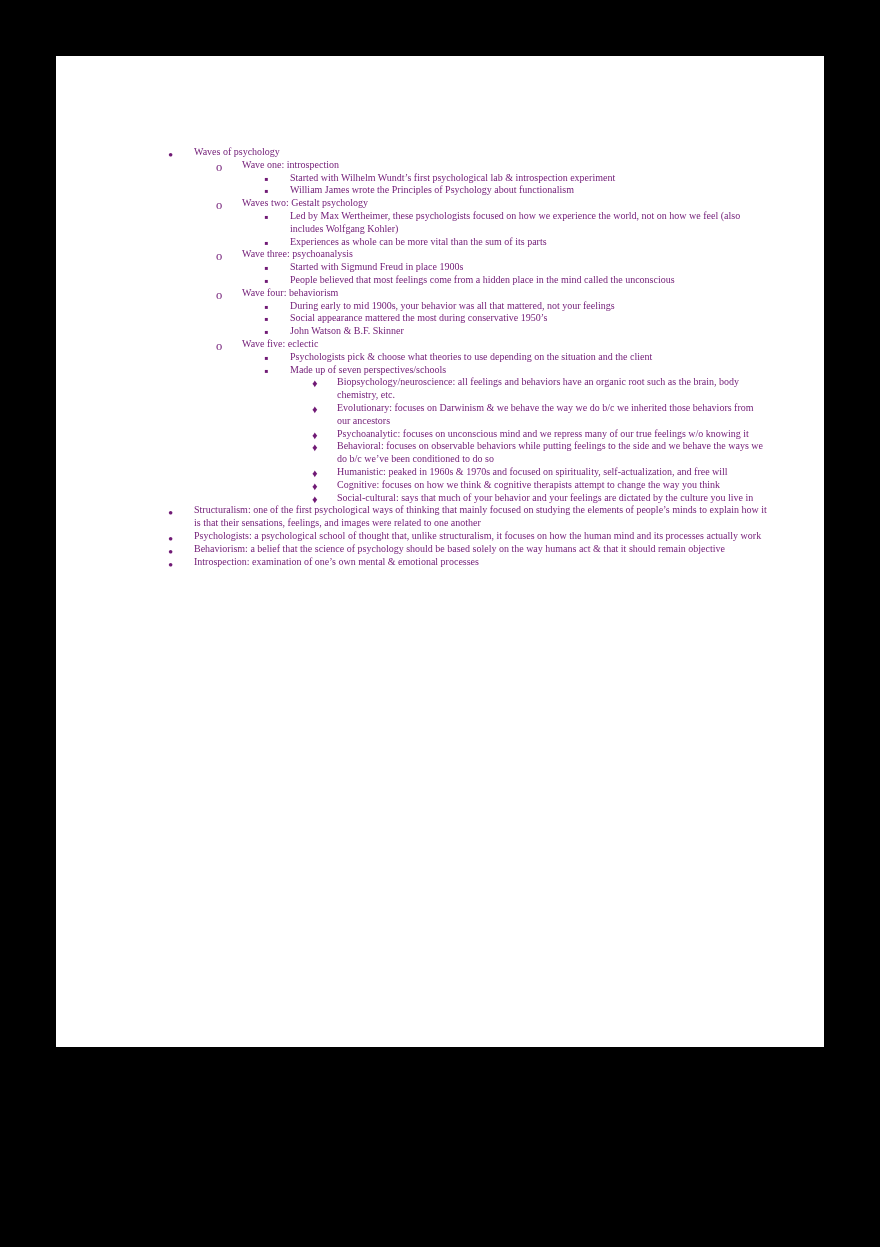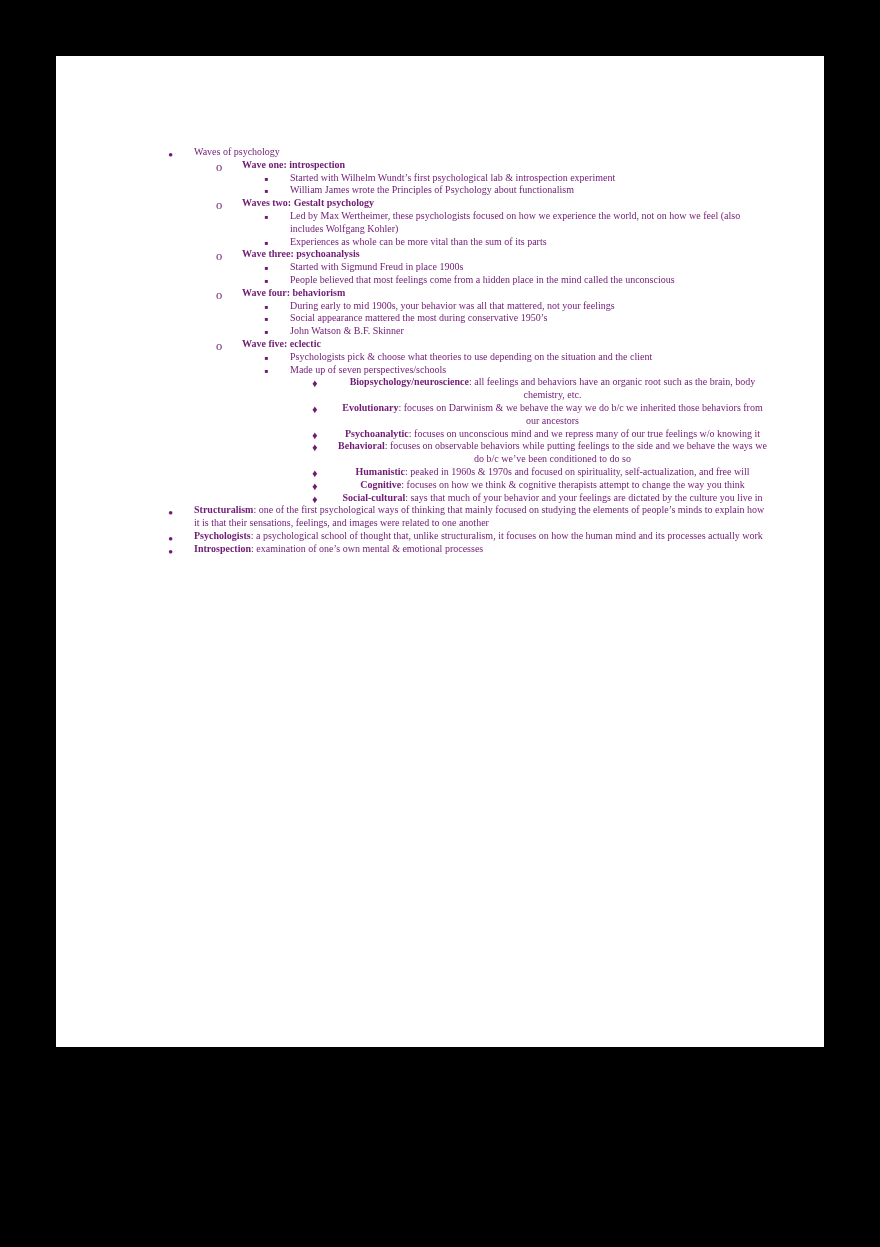--- a/index.html
+++ b/index.html
@@ -73,31 +73,30 @@
     margin-left: 22px;
   }
   ul.lvl3 > li > .bullet::before {
     content: "\25AA";
     font-size: 12px;
   }
   
   ul.lvl4 > li {
     padding-left: 25px;
     margin-left: 22px;
-    text-align: center;
   }
   ul.lvl4 > li > .bullet::before {
     content: "\2666";
     font-size: 11px;
   }
   .txt {
     display: block;
   }
   b, .b {
-    font-weight: bold;
+    font-weight: normal;
     margin-top: 8px;
   }
 </style>
 </head>
 <body>
 
 <div id="page">
   <div class="doc-body">
     <ul class="lvl1" id="root-list">
         <li>
@@ -213,17 +212,21 @@
         <li>
           <span class="bullet"></span>
           <span class="txt"><b>Structuralism</b><span>: one of the first psychological ways of thinking that mainly focused on studying the elements of people’s minds to explain how it is that their sensations, feelings, and images were related to one another</span></span>
         </li>
         <li>
           <span class="bullet"></span>
           <span class="txt"><b>Psychologists</b><span>: a psychological school of thought that, unlike structuralism, it focuses on how the human mind and its processes actually work</span></span>
         </li>
         <li>
           <span class="bullet"></span>
+          <span class="txt"><b>Behaviorism</b><span>: a belief that the science of psychology should be based solely on the way humans act &amp; that it should remain objective</span></span>
+        </li>
+        <li>
+          <span class="bullet"></span>
           <span class="txt"><b>Introspection</b><span>: examination of one’s own mental &amp; emotional processes</span></span>
         </li>
       </ul>
   </div>
 </div>
 
 </body></html>

